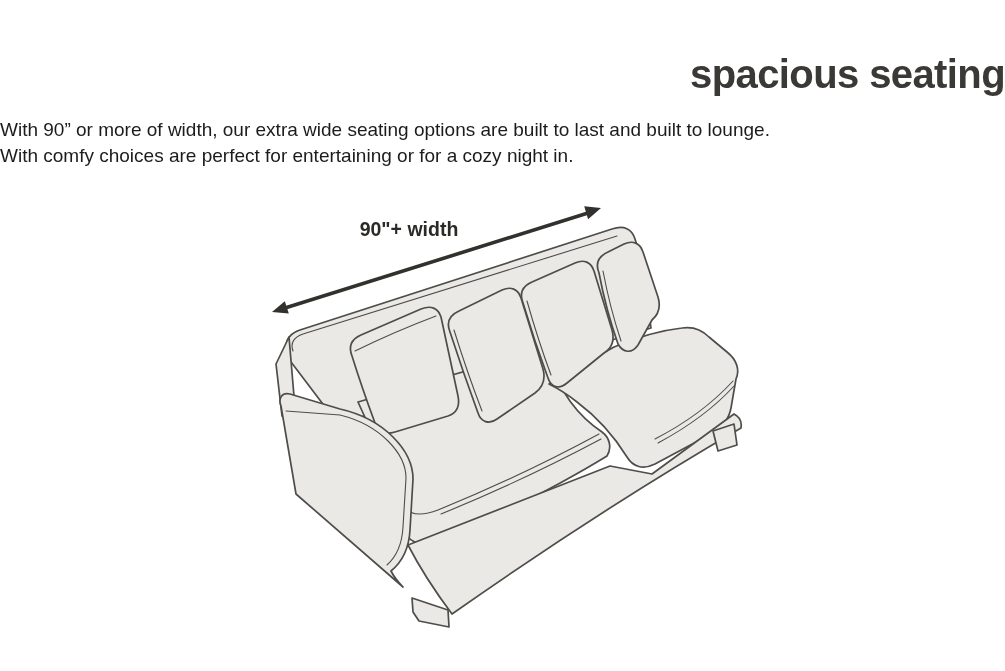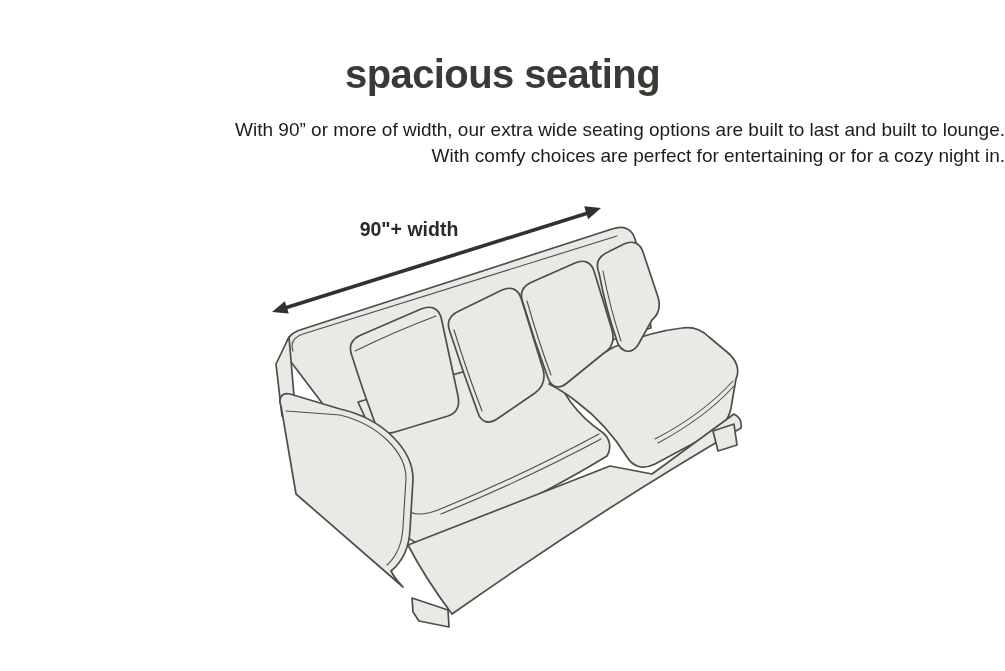--- a/index.html
+++ b/index.html
@@ -13,32 +13,32 @@
     height: 671px;
     background: #ffffff;
     overflow: hidden;
     font-family: "Liberation Sans", sans-serif;
   }
   .page-title {
     position: absolute;
     top: 52px;
     left: 0;
     width: 100%;
-    text-align: center;
+    text-align: right;
     font-size: 40px;
     font-weight: bold;
     letter-spacing: -0.6px;
     color: #3a3936;
   }
   .page-subtitle {
     position: absolute;
     top: 117px;
     left: 0;
     width: 100%;
-    text-align: right;
+    text-align: left;
     font-size: 19px;
     line-height: 26px;
     color: #1d1c1a;
   }
   .illustration {
     position: absolute;
     left: 0;
     top: 0;
     width: 1005px;
     height: 671px;

